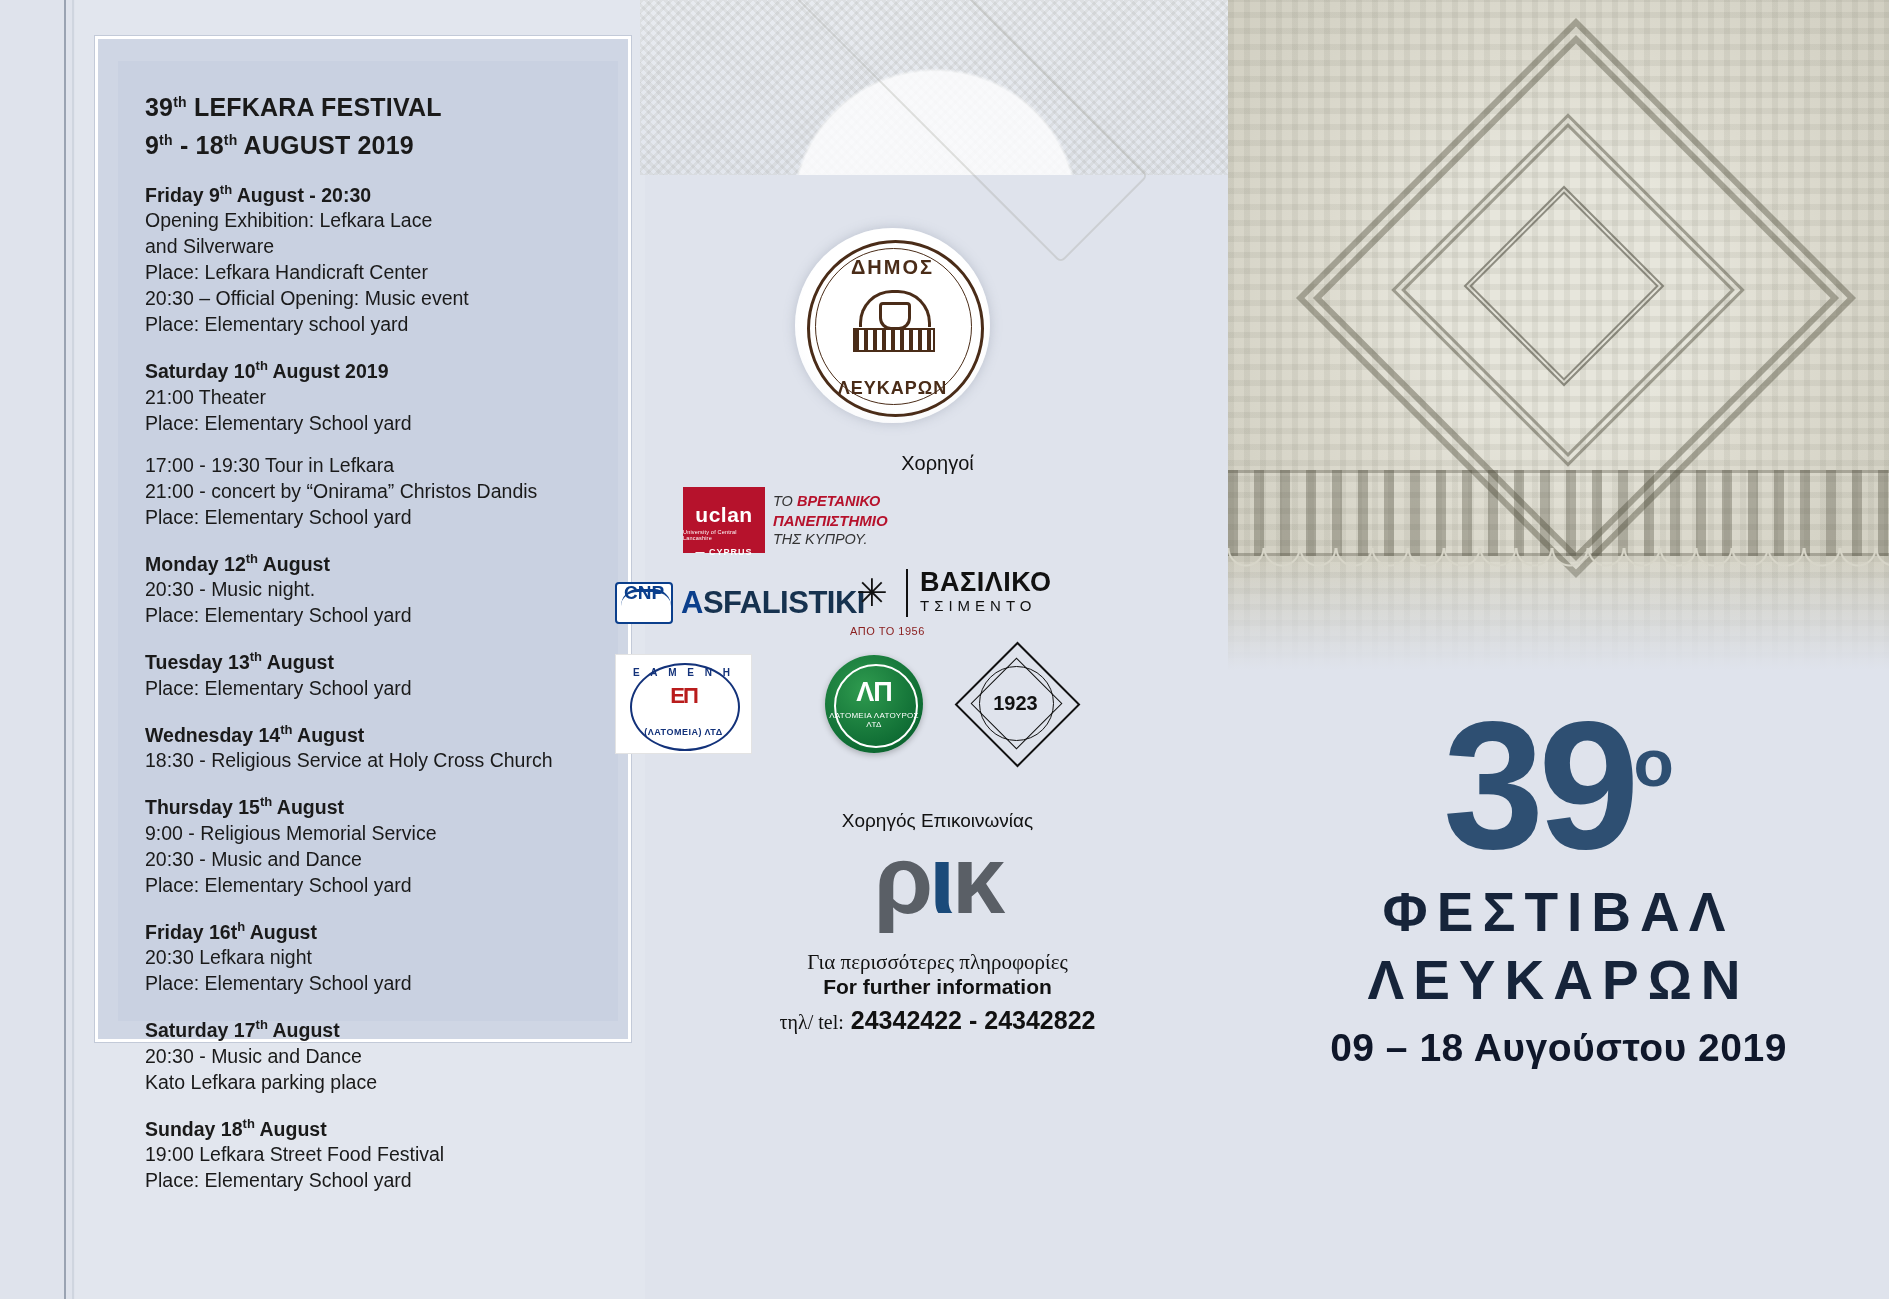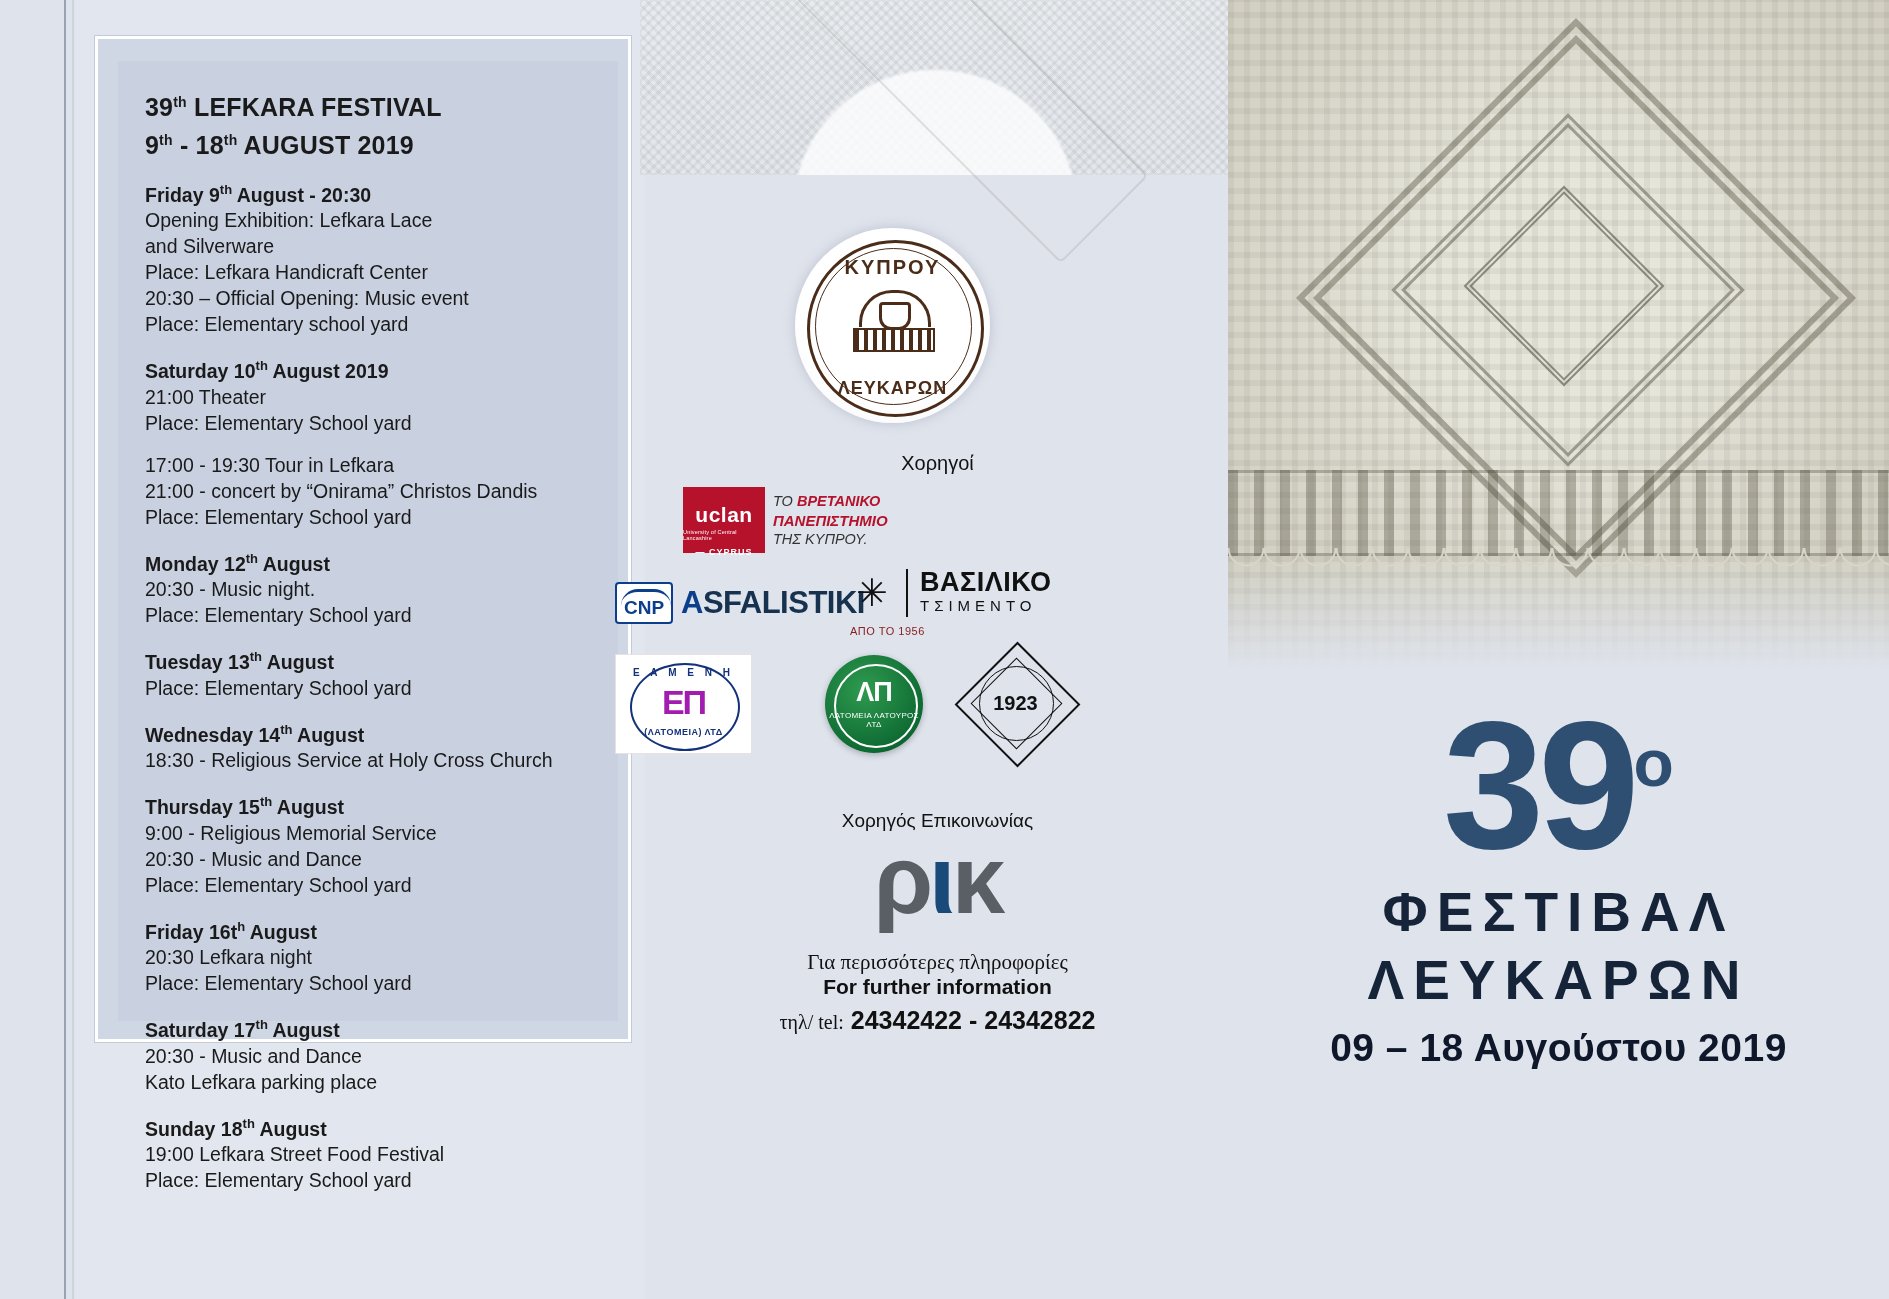--- a/index.html
+++ b/index.html
@@ -131,21 +131,21 @@
   }
   .uclan-text .l1{font-size:14.5px;color:#333;}
   .uclan-text .l1 b{color:#b6122c;}
   .uclan-text .l2{font-size:15px;font-weight:bold;color:#b6122c;}
   .uclan-text .l3{font-size:14.5px;color:#333;}
 
   .cnp{position:absolute;left:-30px;top:578px;width:270px;height:50px;display:flex;align-items:center;}
   .cnp .badge{
     width:58px;height:42px;border:2px solid #0b3f8c;border-radius:4px;
     color:#0b3f8c;font-weight:bold;font-size:19px;
-    display:flex;align-items:flex-end;justify-content:center;padding-bottom:3px;
+    display:flex;align-items:flex-end;justify-content:center;padding-bottom:18px;
     box-sizing:border-box;background:linear-gradient(#ffffff 55%, #ffffff 55%);
     position:relative;
   }
   .cnp .badge:before{
     content:"";position:absolute;left:4px;top:5px;width:50px;height:14px;
     border-top:3px solid #0b3f8c;border-radius:25px 25px 0 0;
   }
   .cnp .word{font-size:31px;font-weight:bold;color:#16324f;letter-spacing:-.5px;margin-left:8px;}
   .cnp .word .a{color:#0b3f8c;}
 
@@ -160,21 +160,21 @@
 
   .eamen{
     position:absolute;left:-30px;top:654px;width:135px;height:98px;background:#fff;
     border:1px solid #e3e3e3;
   }
   .eamen .ring{
     position:absolute;left:14px;top:8px;width:106px;height:84px;border:2px solid #13327a;border-radius:50%;
   }
   .eamen .big{
     position:absolute;left:0;top:28px;width:135px;text-align:center;
-    font-size:34px;font-weight:bold;color:#a21caf;letter-spacing:-2px;
+    font-size:22px;font-weight:bold;color:#b91c1c;letter-spacing:-2px;
   }
   .eamen .arc-top{
     position:absolute;left:0;top:12px;width:135px;text-align:center;font-size:10px;letter-spacing:4px;color:#13327a;font-weight:bold;
   }
   .eamen .arc-bot{
     position:absolute;left:0;top:72px;width:135px;text-align:center;font-size:9px;letter-spacing:.5px;color:#13327a;font-weight:bold;
   }
   .latomeia{
     position:absolute;left:180px;top:655px;width:98px;height:98px;border-radius:50%;
     background:radial-gradient(circle at 40% 35%,#2f9b4f,#0e6b33 70%,#0a4f26);
@@ -362,21 +362,21 @@
       <div class="day-line">19:00 Lefkara Street Food Festival</div>
       <div class="day-line">Place:  Elementary School yard</div>
     </div>
   </div>
 
   <div class="centre">
 
     <div class="seal">
       <div class="seal-ring"></div>
       <div class="seal-ring2"></div>
-      <div class="seal-top-text">ΚΥΠΡΟΥ</div>
+      <div class="seal-top-text">ΔΗΜΟΣ</div>
       <div class="seal-emblem">
         <div class="arch"></div>
         <div class="vase"></div>
         <div class="base"></div>
       </div>
       <div class="seal-bottom-text">ΛΕΥΚΑΡΩΝ</div>
     </div>
 
     <div class="sponsors-label">Χορηγοί</div>
 

